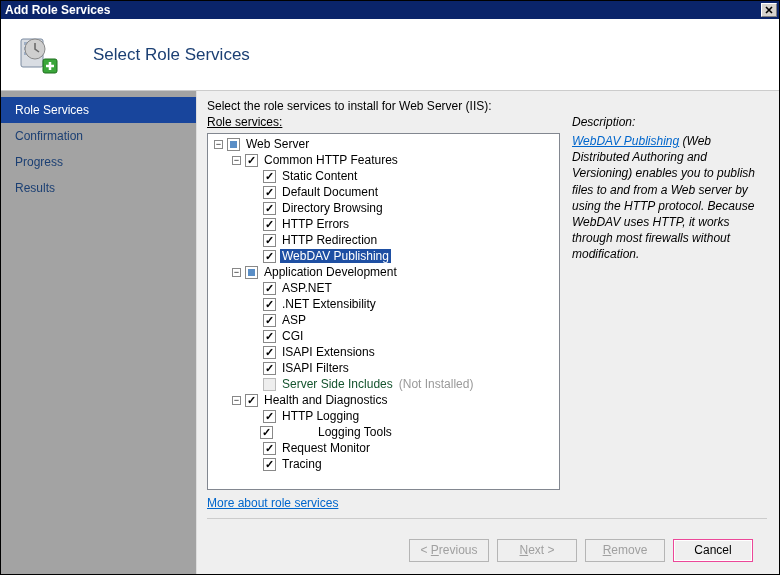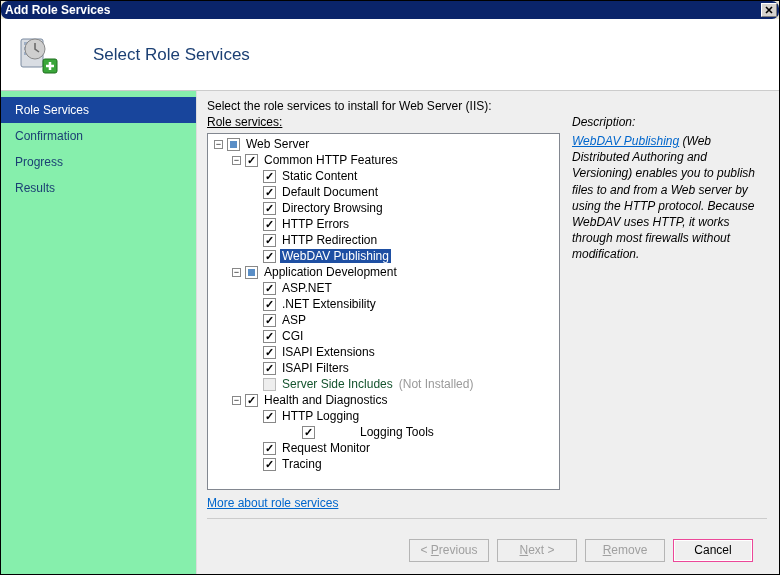--- a/index.html
+++ b/index.html
@@ -1,25 +1,25 @@
 <!DOCTYPE html>
 <html><head>
 <meta charset="utf-8">
 <style>
   * { box-sizing: border-box; }
   html, body { margin: 0; padding: 0; font-family: "Segoe UI", Tahoma, sans-serif; font-size: 12px; background: #fff; }
   .window { width: 780px; height: 575px; border: 1px solid #000; display: flex; flex-direction: column; background: #ece9d8;}
-  .titlebar { height: 18px; background: linear-gradient(to bottom, #0a246a, #0a246a); color: #fff; display: flex; align-items: center; padding: 0 2px 0 4px; font-weight: bold; font-size: 12px; border-radius: 7px;}
+  .titlebar { height: 18px; background: linear-gradient(to bottom, #0a246a, #0a246a); color: #fff; display: flex; align-items: center; padding: 0 2px 0 4px; font-weight: bold; font-size: 12px;}
   .titlebar .title { flex: 1; }
   .titlebar .close { width: 16px; height: 14px; background: #d6d3ce; color: #000; display: flex; align-items: center; justify-content: center; border: 1px solid #808080; border-top-color:#fff; border-left-color:#fff; font-family: Arial; font-weight: bold; font-size: 10px; cursor: pointer;}
   .header { height: 72px; background: #fff; display: flex; align-items: center; padding: 0 16px; gap: 32px; border-bottom:1px solid #ccc;}
   .header .icon { width: 44px; height: 44px; position: relative; }
   .header h1 { font-size: 17px; font-family: "Segoe UI", Tahoma, sans-serif; font-weight: normal; color: #1b3f73; margin: 0;}
   .body { flex: 1; display: flex; min-height: 0; background:#efefef;}
-  .sidebar { width: 195px; background: #86efac; padding-top: 6px;}
+  .sidebar { width: 195px; background: #a3a3a3; padding-top: 6px;}
   .sidebar .step { padding: 6px 12px 6px 14px; color: #1b3f73; font-size: 12px; cursor: pointer;}
   .sidebar .step.active { background: #18459c; color: #fff; }
   .content { flex: 1; padding: 8px 12px 1px 10px; display: flex; flex-direction: column; min-height: 0; border-left:1px solid #ddd; background:#efefef;}
   .content .toprow{ display:flex; gap:12px; flex:1; min-height:0;}
   .leftcol{ flex:1; display:flex; flex-direction:column; min-height:0;}
   .rightcol{ width:195px; display:flex; flex-direction:column;font-style:italic;}
   .label{ color:#000; margin-bottom:2px;}
   .treebox{ flex:1; background:#fff; border:1px solid #828790; margin-top:2px; position:relative; overflow:hidden;}
   .treescroll{ position:absolute; inset:0; overflow-y:auto; padding:2px 0;}
   .treescroll::-webkit-scrollbar { width:17px; }
@@ -180,21 +180,21 @@
                 <div class="node" style="padding-left: 24px;">
                   <span class="exp">−</span>
                   <span class="cb checked"></span>
                   <span class="nlabel">Health and Diagnostics</span>
                 </div>
                 <div class="node" style="padding-left: 42px;">
                   <span class="exp blank"></span>
                   <span class="cb checked"></span>
                   <span class="nlabel">HTTP Logging</span>
                 </div>
-                <div class="node" style="padding-left: 42px; gap: 39px;">
+                <div class="node" style=" gap: 39px;">
                   <span class="exp blank"></span>
                   <span class="cb checked"></span>
                   <span class="nlabel">Logging Tools</span>
                 </div>
                 <div class="node" style="padding-left: 42px;">
                   <span class="exp blank"></span>
                   <span class="cb checked"></span>
                   <span class="nlabel">Request Monitor</span>
                 </div>
                 <div class="node" style="padding-left: 42px;">

